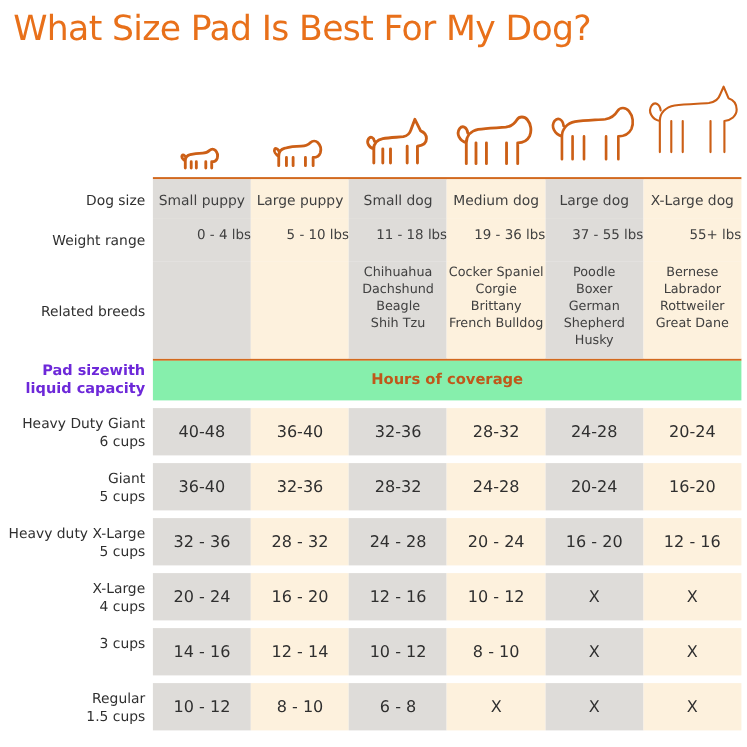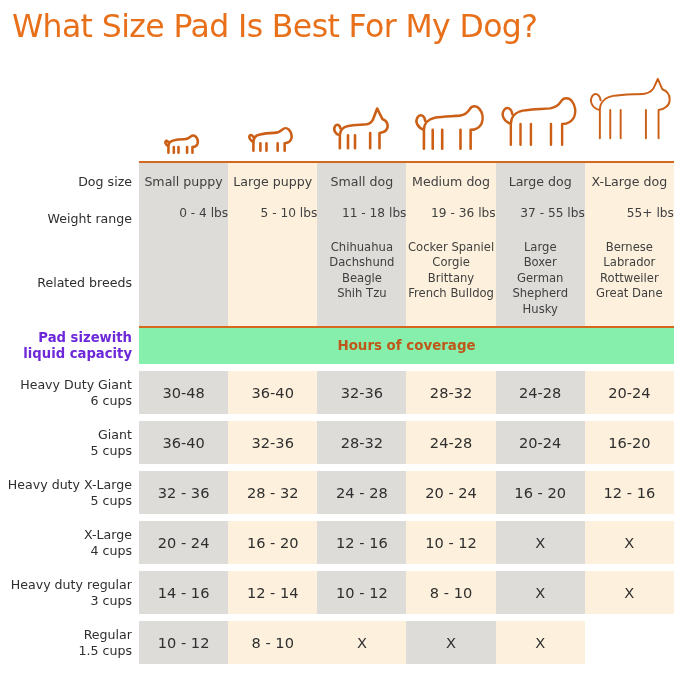--- a/index.html
+++ b/index.html
@@ -219,21 +219,21 @@
         <div>Beagle</div>
         <div>Shih Tzu</div>
       </div>
       <div class="cell bg-cream" style="height: 88px;">
         <div>Cocker Spaniel</div>
         <div>Corgie</div>
         <div>Brittany</div>
         <div>French Bulldog</div>
       </div>
       <div class="cell bg-gray" style="height: 88px;">
-        <div>Large</div>
+        <div>Poodle</div>
         <div>Boxer</div>
         <div>German</div>
         <div>Shepherd</div>
         <div>Husky</div>
       </div>
       <div class="cell bg-cream" style="height: 88px;">
         <div>Bernese</div>
         <div>Labrador</div>
         <div>Rottweiler</div>
         <div>Great Dane</div>
@@ -242,21 +242,21 @@
 
   <div class="orange-rule"></div>
 
   <div id="band">
     <div id="hours">Hours of coverage</div>
   </div>
 
   <div id="data-rows">
       <div class="rowgap"></div>
       <div class="drow">
-        <div class="dcell bg-gray">30-48</div>
+        <div class="dcell bg-gray">40-48</div>
         <div class="dcell bg-cream">36-40</div>
         <div class="dcell bg-gray">32-36</div>
         <div class="dcell bg-cream">28-32</div>
         <div class="dcell bg-gray">24-28</div>
         <div class="dcell bg-cream">20-24</div>
       </div>
       <div class="rowgap"></div>
       <div class="drow">
         <div class="dcell bg-gray">36-40</div>
         <div class="dcell bg-cream">32-36</div>
@@ -289,20 +289,21 @@
         <div class="dcell bg-cream">12 - 14</div>
         <div class="dcell bg-gray">10 - 12</div>
         <div class="dcell bg-cream">8 - 10</div>
         <div class="dcell bg-gray">X</div>
         <div class="dcell bg-cream">X</div>
       </div>
       <div class="rowgap"></div>
       <div class="drow">
         <div class="dcell bg-gray">10 - 12</div>
         <div class="dcell bg-cream">8 - 10</div>
+        <div class="dcell bg-gray">6 - 8</div>
         <div class="dcell bg-cream">X</div>
         <div class="dcell bg-gray">X</div>
         <div class="dcell bg-cream">X</div>
       </div>
     </div>
 </div>
 
 <div id="gutter">
     <div class="rlabel" style="top: 173.5px;">Dog size</div>
     <div class="rlabel" style="top: 211px;">Weight range</div>
@@ -318,20 +319,19 @@
     </div>
     <div class="dlabel" style="top: 477px;">
       <span class="l1">Heavy duty X-Large</span>
       <span class="l1">5 cups</span>
     </div>
     <div class="dlabel" style="top: 527px;">
       <span class="l1">X-Large</span>
       <span class="l1">4 cups</span>
     </div>
     <div class="dlabel" style="top: 577px;">
-      <span class="l1">Heavy duty regular</span>
       <span class="l1">3 cups</span>
     </div>
     <div class="dlabel" style="top: 627px;">
       <span class="l1">Regular</span>
       <span class="l1">1.5 cups</span>
     </div>
   </div>
 
 </body></html>

